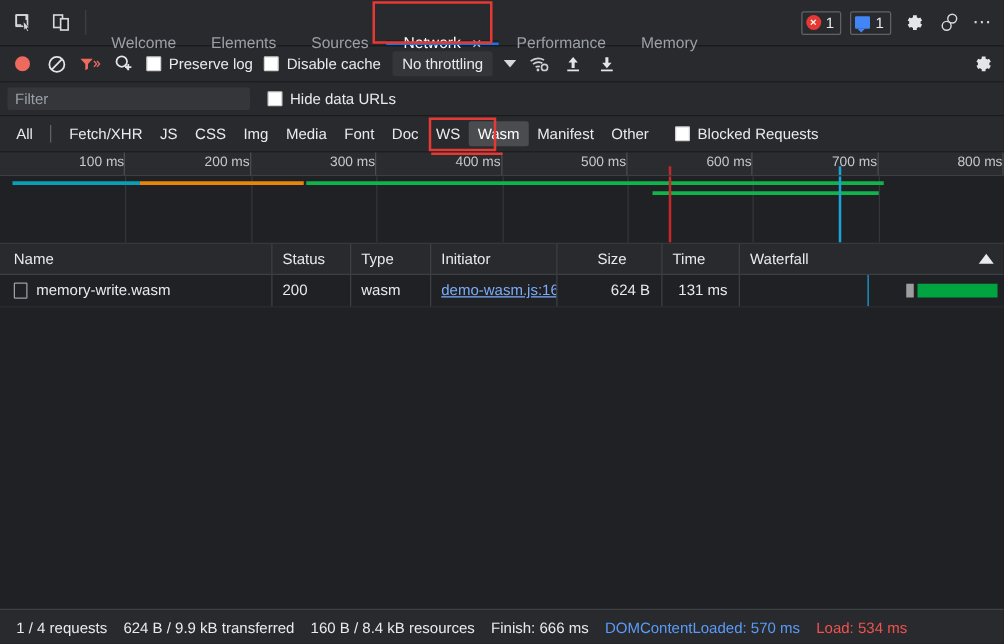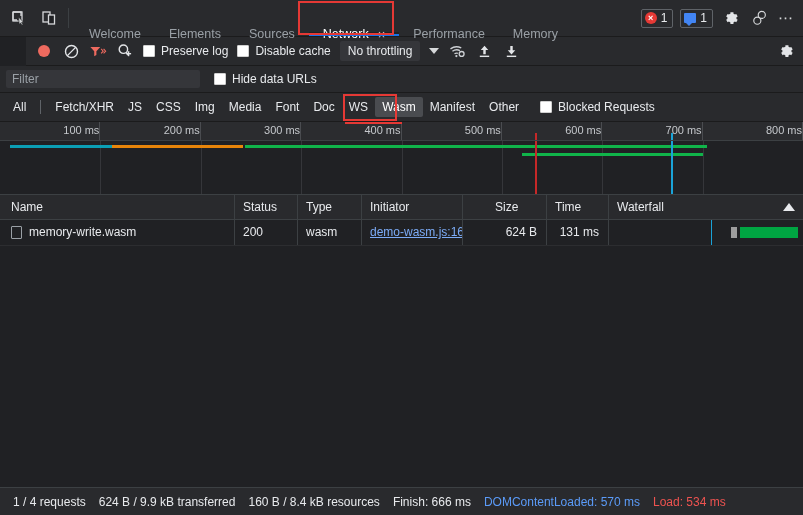--- a/index.html
+++ b/index.html
@@ -149,21 +149,20 @@
   
   .toolbar {
     height: 28px;
     flex: 0 0 28px;
     background: #292a2d;
     display: flex;
     align-items: center;
     padding: 0 8px 0 9px;
     gap: 9px;
     border-bottom: 1px solid #1b1b1c;
-    margin-left: 26px;
   }
   .t-ico {
     width: 18px; height: 18px;
     display: flex; align-items: center; justify-content: center;
   }
   .rec-dot {
     width: 12px; height: 12px;
     border-radius: 50%;
     background: #ee6a5f;
   }
@@ -398,21 +397,21 @@
     box-sizing: border-box;
     background: transparent;
     border-radius: 1px;
     flex: 0 0 auto;
   }
   .link { color: #7cacf8; text-decoration: underline; }
   .wf-seg { position: absolute; top: 7px; height: 11px; }
   .wf-evt { position: absolute; top: 0; bottom: 0; width: 1px; }
 
   
-  .c-name   { width: 235px; padding-left: 11px; }
+  .c-name   { width: 218px; padding-left: 11px; }
   .c-status { width: 63px; }
   .c-type   { width: 64px; }
   .c-init   { width: 101px; }
   .c-size   { width: 60px; margin-left: 24px; }
   .c-time   { width: 62px; }
 
   
   .statusbar {
     flex: 0 0 27px;
     height: 27px;

